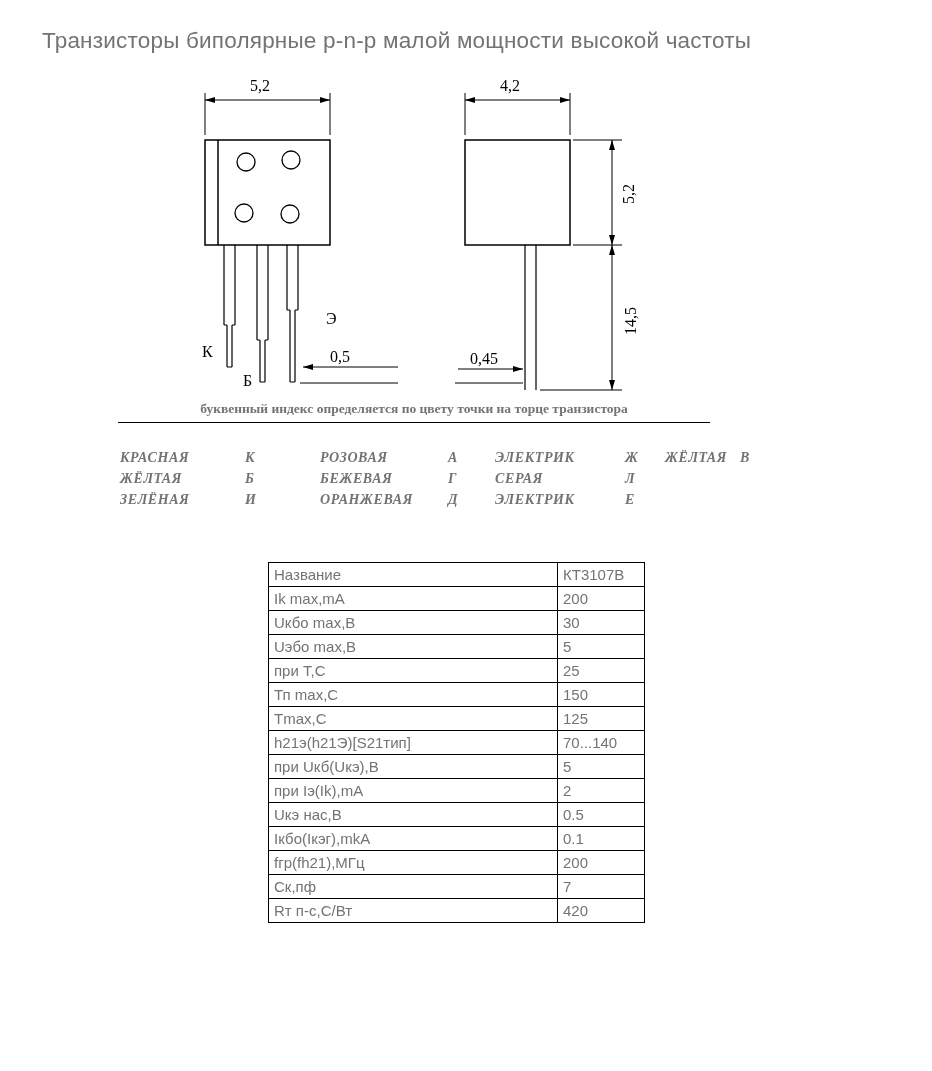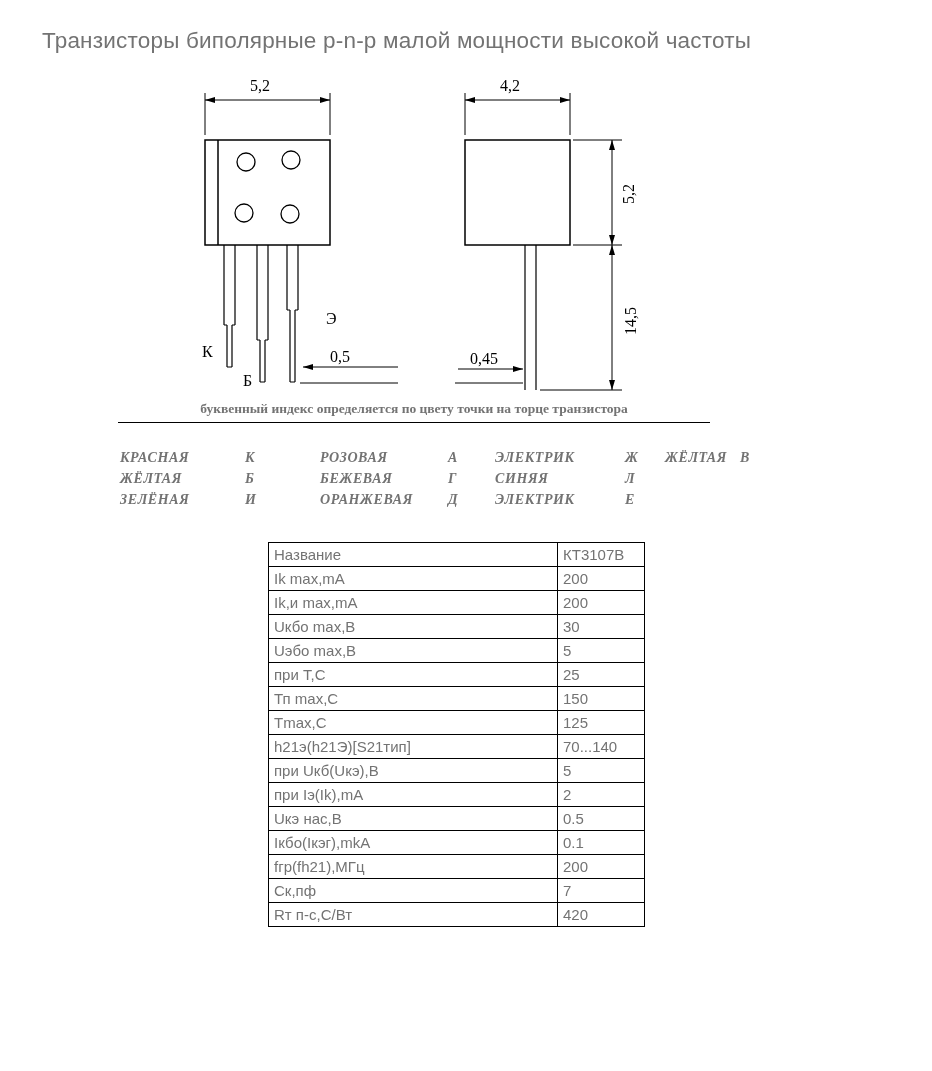--- a/index.html
+++ b/index.html
@@ -26,21 +26,21 @@
     font-family:"Liberation Serif","DejaVu Serif", serif;
     font-weight:bold; font-size:14px; letter-spacing:0.6px;font-style:italic;
   }
   .color-row {
     display:grid;
     grid-template-columns:125px 75px 128px 47px 130px 40px 75px 40px;
     margin-bottom:5px;
   }
 
   .params {
-    position:absolute; left:268px; top:542px;
+    position:absolute; left:268px; top:562px;
     border-collapse:collapse;
     font-family:"Liberation Sans", sans-serif; font-size:15px;
   }
   .params td {
     border:1px solid #000; padding:1px 5px; height:21px;
     white-space:nowrap; vertical-align:middle;
   }
   .params td.nm { width:278px; }
   .params td.val { width:76px;margin-top:44px; }
 </style>
@@ -130,21 +130,21 @@
       <span>ЭЛЕКТРИК</span>
       <span>Ж</span>
       <span>ЖЁЛТАЯ</span>
       <span>В</span>
     </div>
     <div class="color-row">
       <span>ЖЁЛТАЯ</span>
       <span>Б</span>
       <span>БЕЖЕВАЯ</span>
       <span>Г</span>
-      <span>СИНЯЯ</span>
+      <span>СЕРАЯ</span>
       <span>Л</span>
     </div>
     <div class="color-row">
       <span>ЗЕЛЁНАЯ</span>
       <span>И</span>
       <span>ОРАНЖЕВАЯ</span>
       <span>Д</span>
       <span>ЭЛЕКТРИК</span>
       <span>Е</span>
     </div>
@@ -154,24 +154,20 @@
     <tbody>
       <tr>
         <td class="nm">Название</td>
         <td class="val">КТ3107В</td>
       </tr>
       <tr>
         <td class="nm">Ik max,mA</td>
         <td class="val">200</td>
       </tr>
       <tr>
-        <td class="nm">Ik,и max,mA</td>
-        <td class="val">200</td>
-      </tr>
-      <tr>
         <td class="nm">Uкбо max,В</td>
         <td class="val">30</td>
       </tr>
       <tr>
         <td class="nm">Uэбо max,В</td>
         <td class="val">5</td>
       </tr>
       <tr>
         <td class="nm">при Т,С</td>
         <td class="val">25</td>

